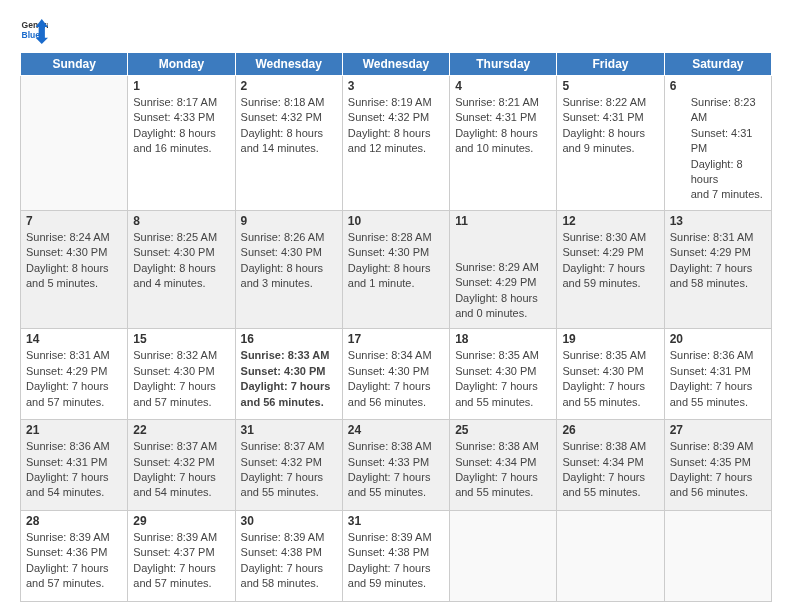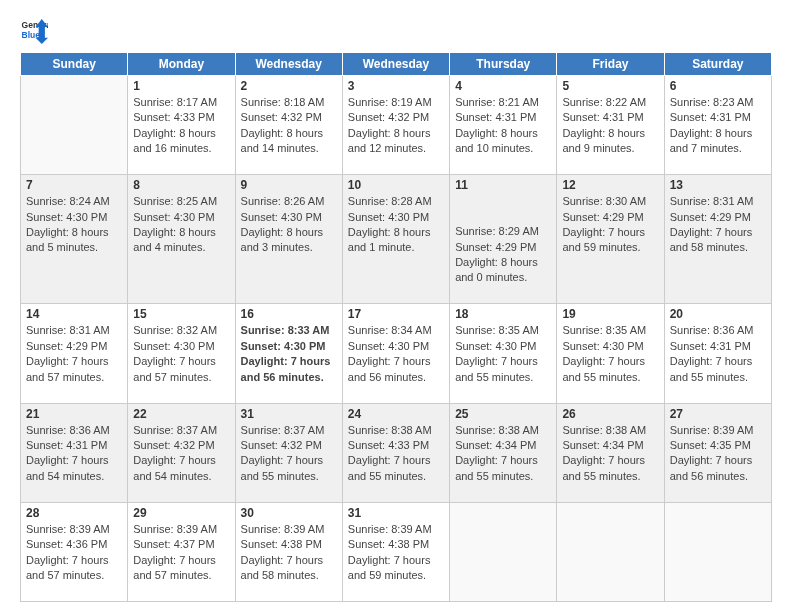--- a/index.html
+++ b/index.html
@@ -149,21 +149,21 @@
           </td>
           <td>
             <span class="day-number">5</span>
             <div class="day-info" style="white-space: pre-line;">Sunrise: 8:22 AM
 Sunset: 4:31 PM
 Daylight: 8 hours
 and 9 minutes.</div>
           </td>
           <td>
             <span class="day-number">6</span>
-            <div class="day-info" style="white-space: pre-line;">Sunrise: 8:23 AM
+            <div class="day-info" style="white-space: pre-line; margin-left: 21px;">Sunrise: 8:23 AM
 Sunset: 4:31 PM
 Daylight: 8 hours
 and 7 minutes.</div>
           </td>
         </tr>
         <tr class="row-shade">
           <td>
             <span class="day-number">7</span>
             <div class="day-info" style="white-space: pre-line;">Sunrise: 8:24 AM
 Sunset: 4:30 PM

